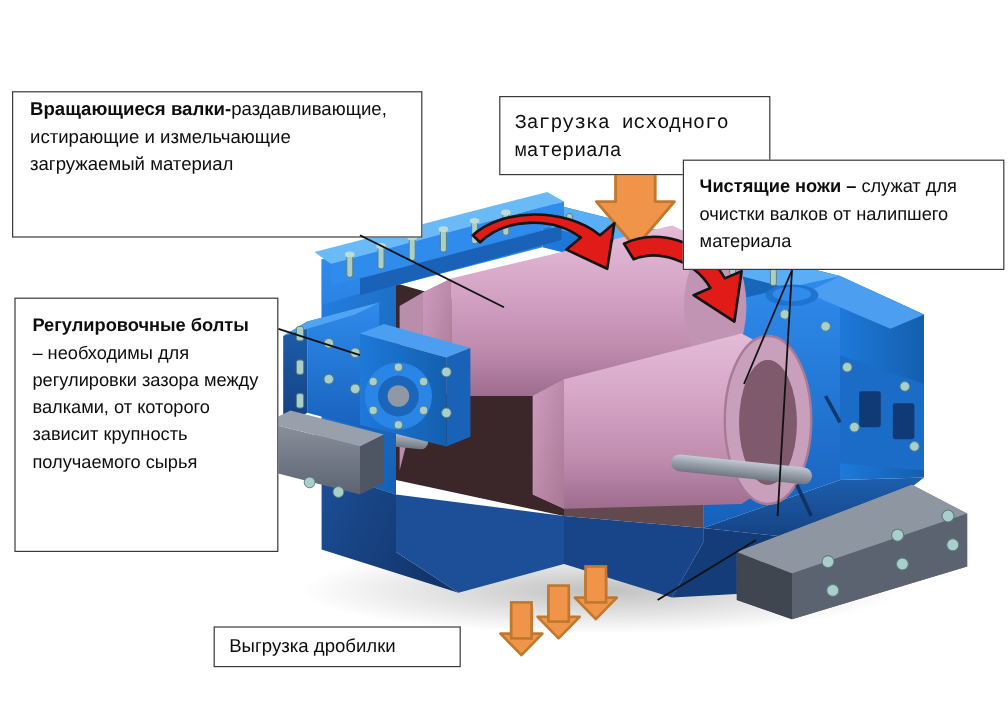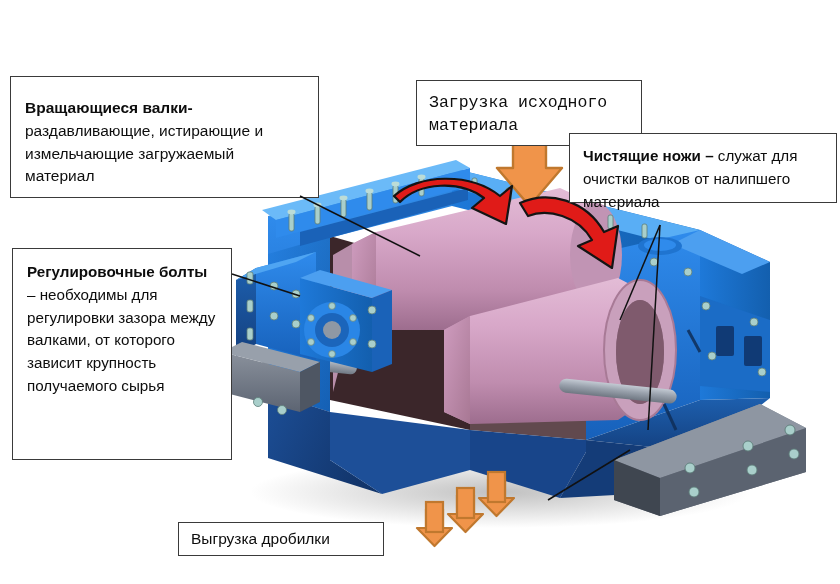--- a/index.html
+++ b/index.html
@@ -19,24 +19,24 @@
     border:1px solid #3a3a3a;
     box-sizing:border-box;
     color:#0d0d0d;
     z-index:40;
   }
   .callout p{margin:0;}
   .c-sans{font-family:"Liberation Sans", sans-serif;}
   .c-serif{font-family:Liberation Mono, monospace;margin-top:38px;}
   .hd{font-weight:bold;}
 
-  #callout-rollers{left:10px;top:76px;width:309px;height:122px;padding:20px 14px 0 14px;font-size:15.5px;line-height:1.47;}
+  #callout-rollers{left:10px;top:76px;width:342px;height:122px;padding:4px 14px 0 14px;font-size:15.5px;line-height:1.47;}
   #callout-bolts{left:12px;top:248px;width:220px;height:212px;padding:12px 12px 0 14px;font-size:15.2px;line-height:1.5;}
   #callout-feed{left:416px;top:42px;width:226px;height:66px;padding:10px 12px 0 12px;font-size:16.5px;line-height:1.42;}
-  #callout-knives{left:569px;top:133px;width:268px;height:70px;padding:10px 12px 0 13px;font-size:15.2px;line-height:1.52;}
+  #callout-knives{left:569px;top:133px;width:268px;height:92px;padding:10px 12px 0 13px;font-size:15.2px;line-height:1.52;}
   #callout-discharge{left:178px;top:522px;width:206px;height:34px;padding:6px 0 0 12px;font-size:15.5px;line-height:1.3;}
 
   
   #leaders,#machine,#arrows{position:absolute;left:0;top:0;width:840px;height:584px;}
   #machine{z-index:10;}
   #leaders{z-index:45;pointer-events:none;}
   #arrows{z-index:30;}
 </style>
 </head>
 <body>

